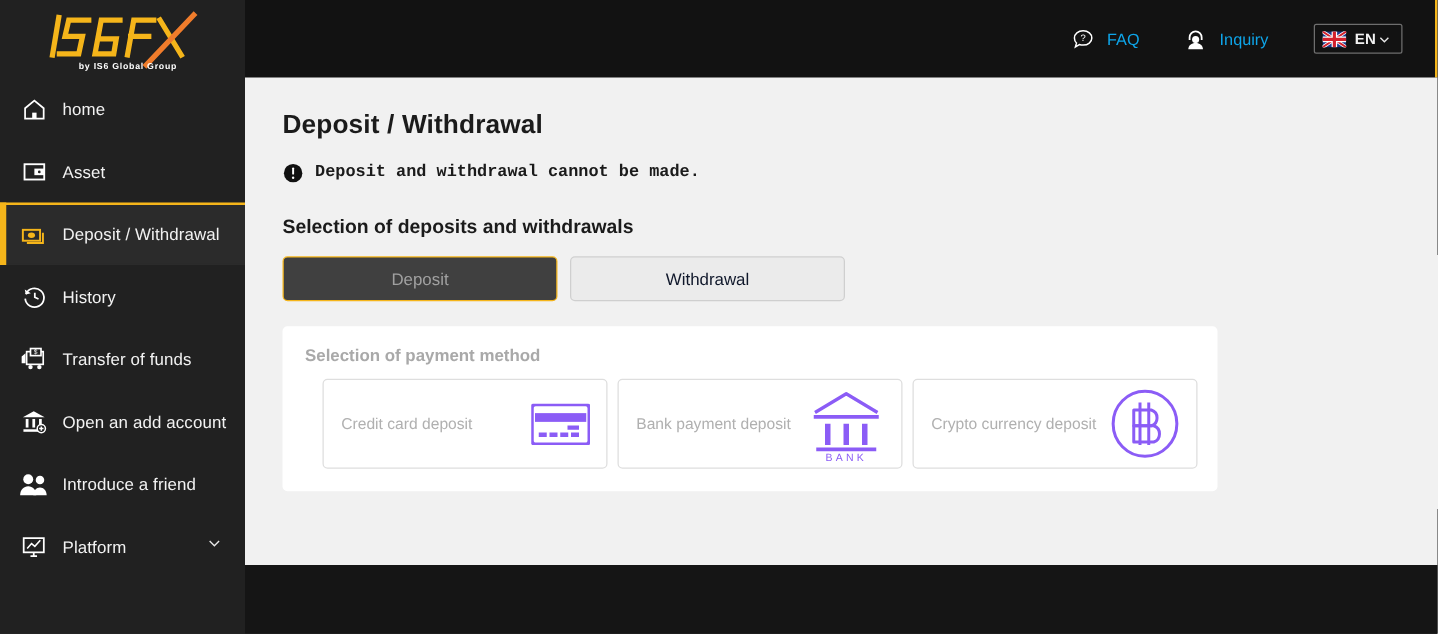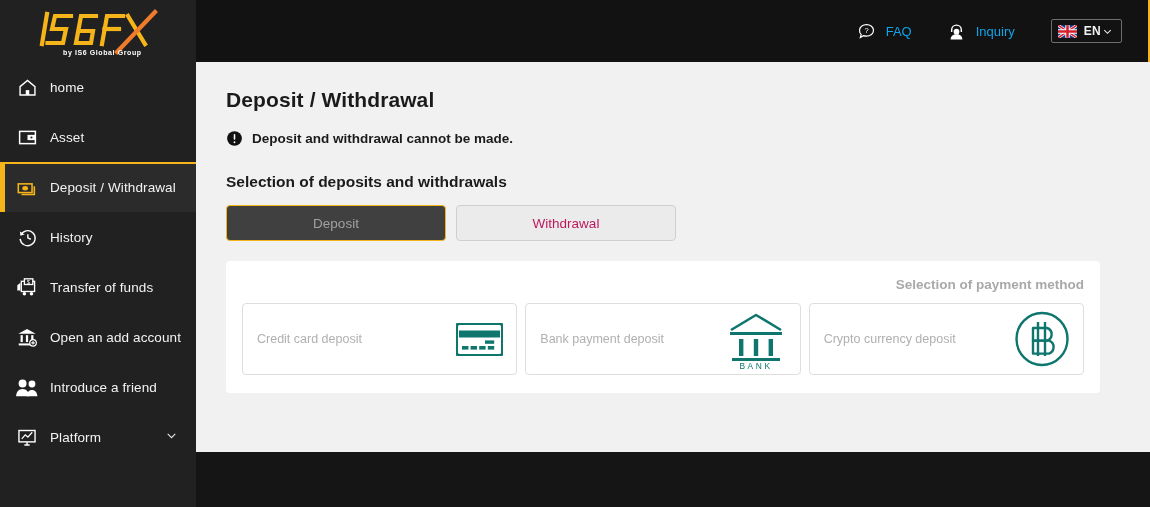--- a/index.html
+++ b/index.html
@@ -181,20 +181,21 @@
   .notice .nico {
     width: 17px; height: 17px;
     flex: 0 0 17px;
     display:flex; align-items:center; justify-content:center;
   }
   .notice .ntxt {
     margin-left: 9px;
     font-size: 13.5px;
     font-weight: bold;
     color: #1b1b1b;
+    font-family: Liberation Mono, monospace;
   }
 
   .section-title {
     margin-top: 26px;
     font-size: 15.5px;
     font-weight: bold;
     color: #1b1b1b;
   }
 
   .toggle-row {
@@ -213,31 +214,30 @@
     cursor: pointer;
   }
   .tgl.sel {
     background: #404040;
     border: 1px solid #f5b51a;
     color: #a0a0a0;
   }
   .tgl.unsel {
     background: #ebebeb;
     border: 1px solid #cfcfcf;
-    color: #be185d;
+    color: #0f172a;
     margin-left: 10px;
   }
 
   .panel {
     margin-top: 20px;
-    width: 874px;
+    width: 748px;
     background: #ffffff;
     border-radius: 4px;
     padding: 16px 16px 18px 16px;
-    text-align: right;
   }
 
   .panel-title {
     font-size: 13.5px;
     font-weight: bold;
     color: #a9a9a9;
     margin-bottom: 11px;
     padding-left: 2px;
   }
 
@@ -249,33 +249,34 @@
     flex: 1 1 0;
     height: 72px;
     border: 1px solid #dedede;
     border-radius: 4px;
     display: flex;
     align-items: center;
     justify-content: space-between;
     padding: 0 13px 0 14px;
     cursor: pointer;
     background: #fff;
+    margin-left: 16px;
   }
   .card + .card { margin-left: 8px; }
 
   .card .ctxt {
     font-size: 12.5px;
     color: #b0b0b0;
     white-space: nowrap;
   }
   .card .cico {
     display: flex;
     align-items: center;
     justify-content: center;
-    color: #0f766e;
+    color: #8b5cf6;
     flex: 0 0 auto;
   }
 
   
   .bottom-dark {
     position: absolute;
     left: 196px;
     top: 452px;
     width: 954px;
     height: 55px;

